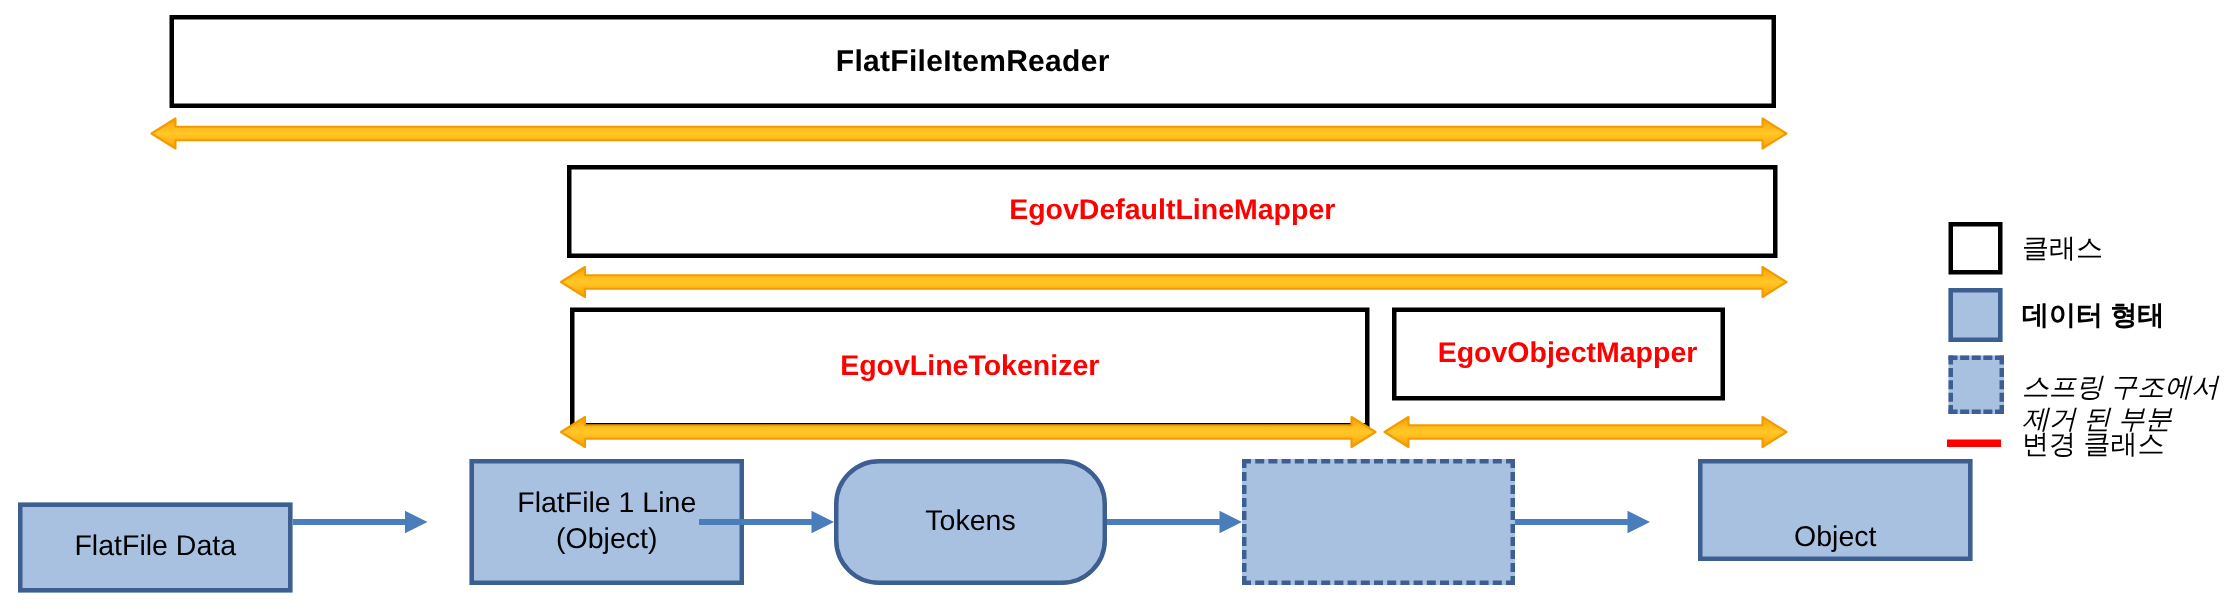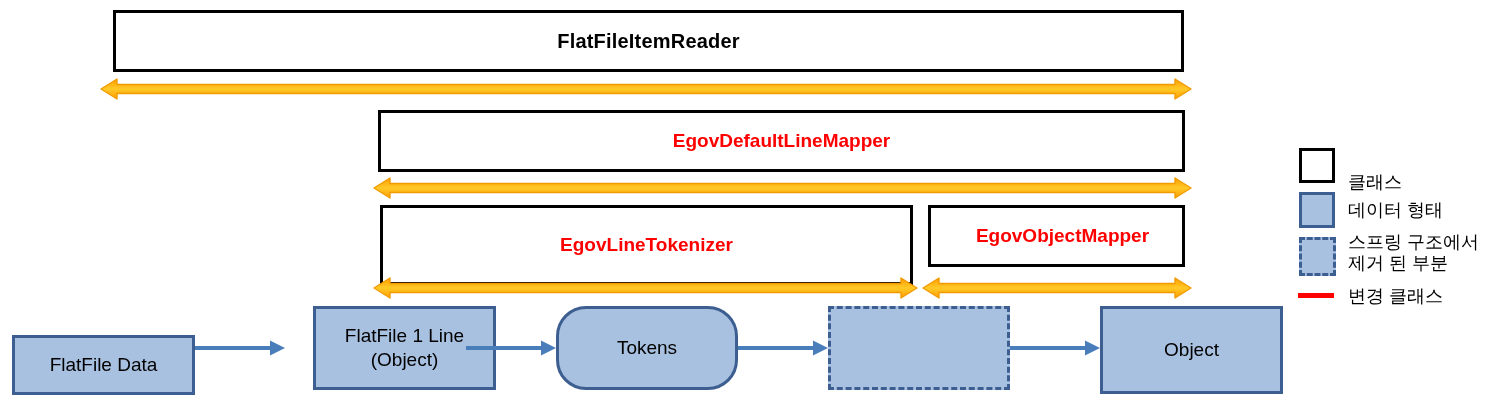--- a/index.html
+++ b/index.html
@@ -108,21 +108,21 @@
   <div class="cbox red-label" style="left:378px; top:110px; width:807px; height:62px;">
     <span>EgovDefaultLineMapper</span>
   </div>
   <svg class="oarrow" style="left:373px; top:177px;" width="819" height="22" viewBox="0 0 819 22">
     <polygon points="1,11 17,1 17,6.5 802,6.5 802,1 818,11 802,21 802,15.5 17,15.5 17,21"></polygon>
   </svg>
 
   <div class="cbox red-label" style="left:380px; top:205px; width:533px; height:80px;">
     <span>EgovLineTokenizer</span>
   </div>
-  <div class="cbox red-label" style="left:928px; top:205px; width:257px; height:62px;padding-left:12px;">
+  <div class="cbox red-label" style="left:928px; top:205px; width:222px; height:62px;padding-left:12px;">
     <span>EgovObjectMapper</span>
   </div>
   <svg class="oarrow" style="left:373px; top:277px;" width="545" height="22" viewBox="0 0 545 22">
     <polygon points="1,11 17,1 17,6.5 528,6.5 528,1 544,11 528,21 528,15.5 17,15.5 17,21"></polygon>
   </svg>
   <svg class="oarrow" style="left:922px; top:277px;" width="270" height="22" viewBox="0 0 270 22">
     <polygon points="1,11 17,1 17,6.5 253,6.5 253,1 269,11 253,21 253,15.5 17,15.5 17,21"></polygon>
   </svg>
 
   <div class="dbox" style="left:12px; top:306px; width:183px; height:60px;margin-top:29px;">
@@ -155,32 +155,32 @@
 
   <div class="dbox dashed" style="left:828px; top:306px; width:182px; height:84px;">
     <span></span>
   </div>
 
   <svg class="farrow" style="left:1010px; top:339px;" width="90" height="18" viewBox="0 0 90 18">
     <line x1="0" y1="9" x2="76" y2="9"></line>
       <polygon points="75,1.5 90,9 75,16.5"></polygon>
   </svg>
 
-  <div class="dbox" style="left:1100px; top:306px; width:183px; height:88px;">
+  <div class="dbox" style="left:1132px; top:306px; width:183px; height:68px;justify-content:flex-end;">
     <span>Object</span>
   </div>
 
   <div class="legend-swatch class" style="left:1299px; top:148px; width:36px; height:35px;"></div>
-  <div class="legend-label" style="left:1348px; top:172px;text-align:center;">클래스</div>
+  <div class="legend-label" style="left:1348px; top:155px;text-align:center;">클래스</div>
 
   <div class="legend-swatch data" style="left:1299px; top:192px; width:36px; height:36px;"></div>
-  <div class="legend-label" style="left:1348px; top:200px;">데이터 형태</div>
+  <div class="legend-label" style="left:1348px; top:200px;font-weight:bold;">데이터 형태</div>
 
   <div class="legend-swatch removed" style="left:1299px; top:237px; width:37px; height:39px;"></div>
-  <div class="legend-label" style="left:1348px; top:232px;">
+  <div class="legend-label" style="left:1348px; top:248px;font-style:italic;">
     <span style="display:block">스프링 구조에서</span>
     <span style="display:block">제거 된 부분</span>
   </div>
 
   <div class="legend-line" style="left:1298px; top:293px; width:36px; height:5px;"></div>
   <div class="legend-label" style="left:1348px; top:286px;">변경 클래스</div>
 
 </div>
 
 </body></html>

